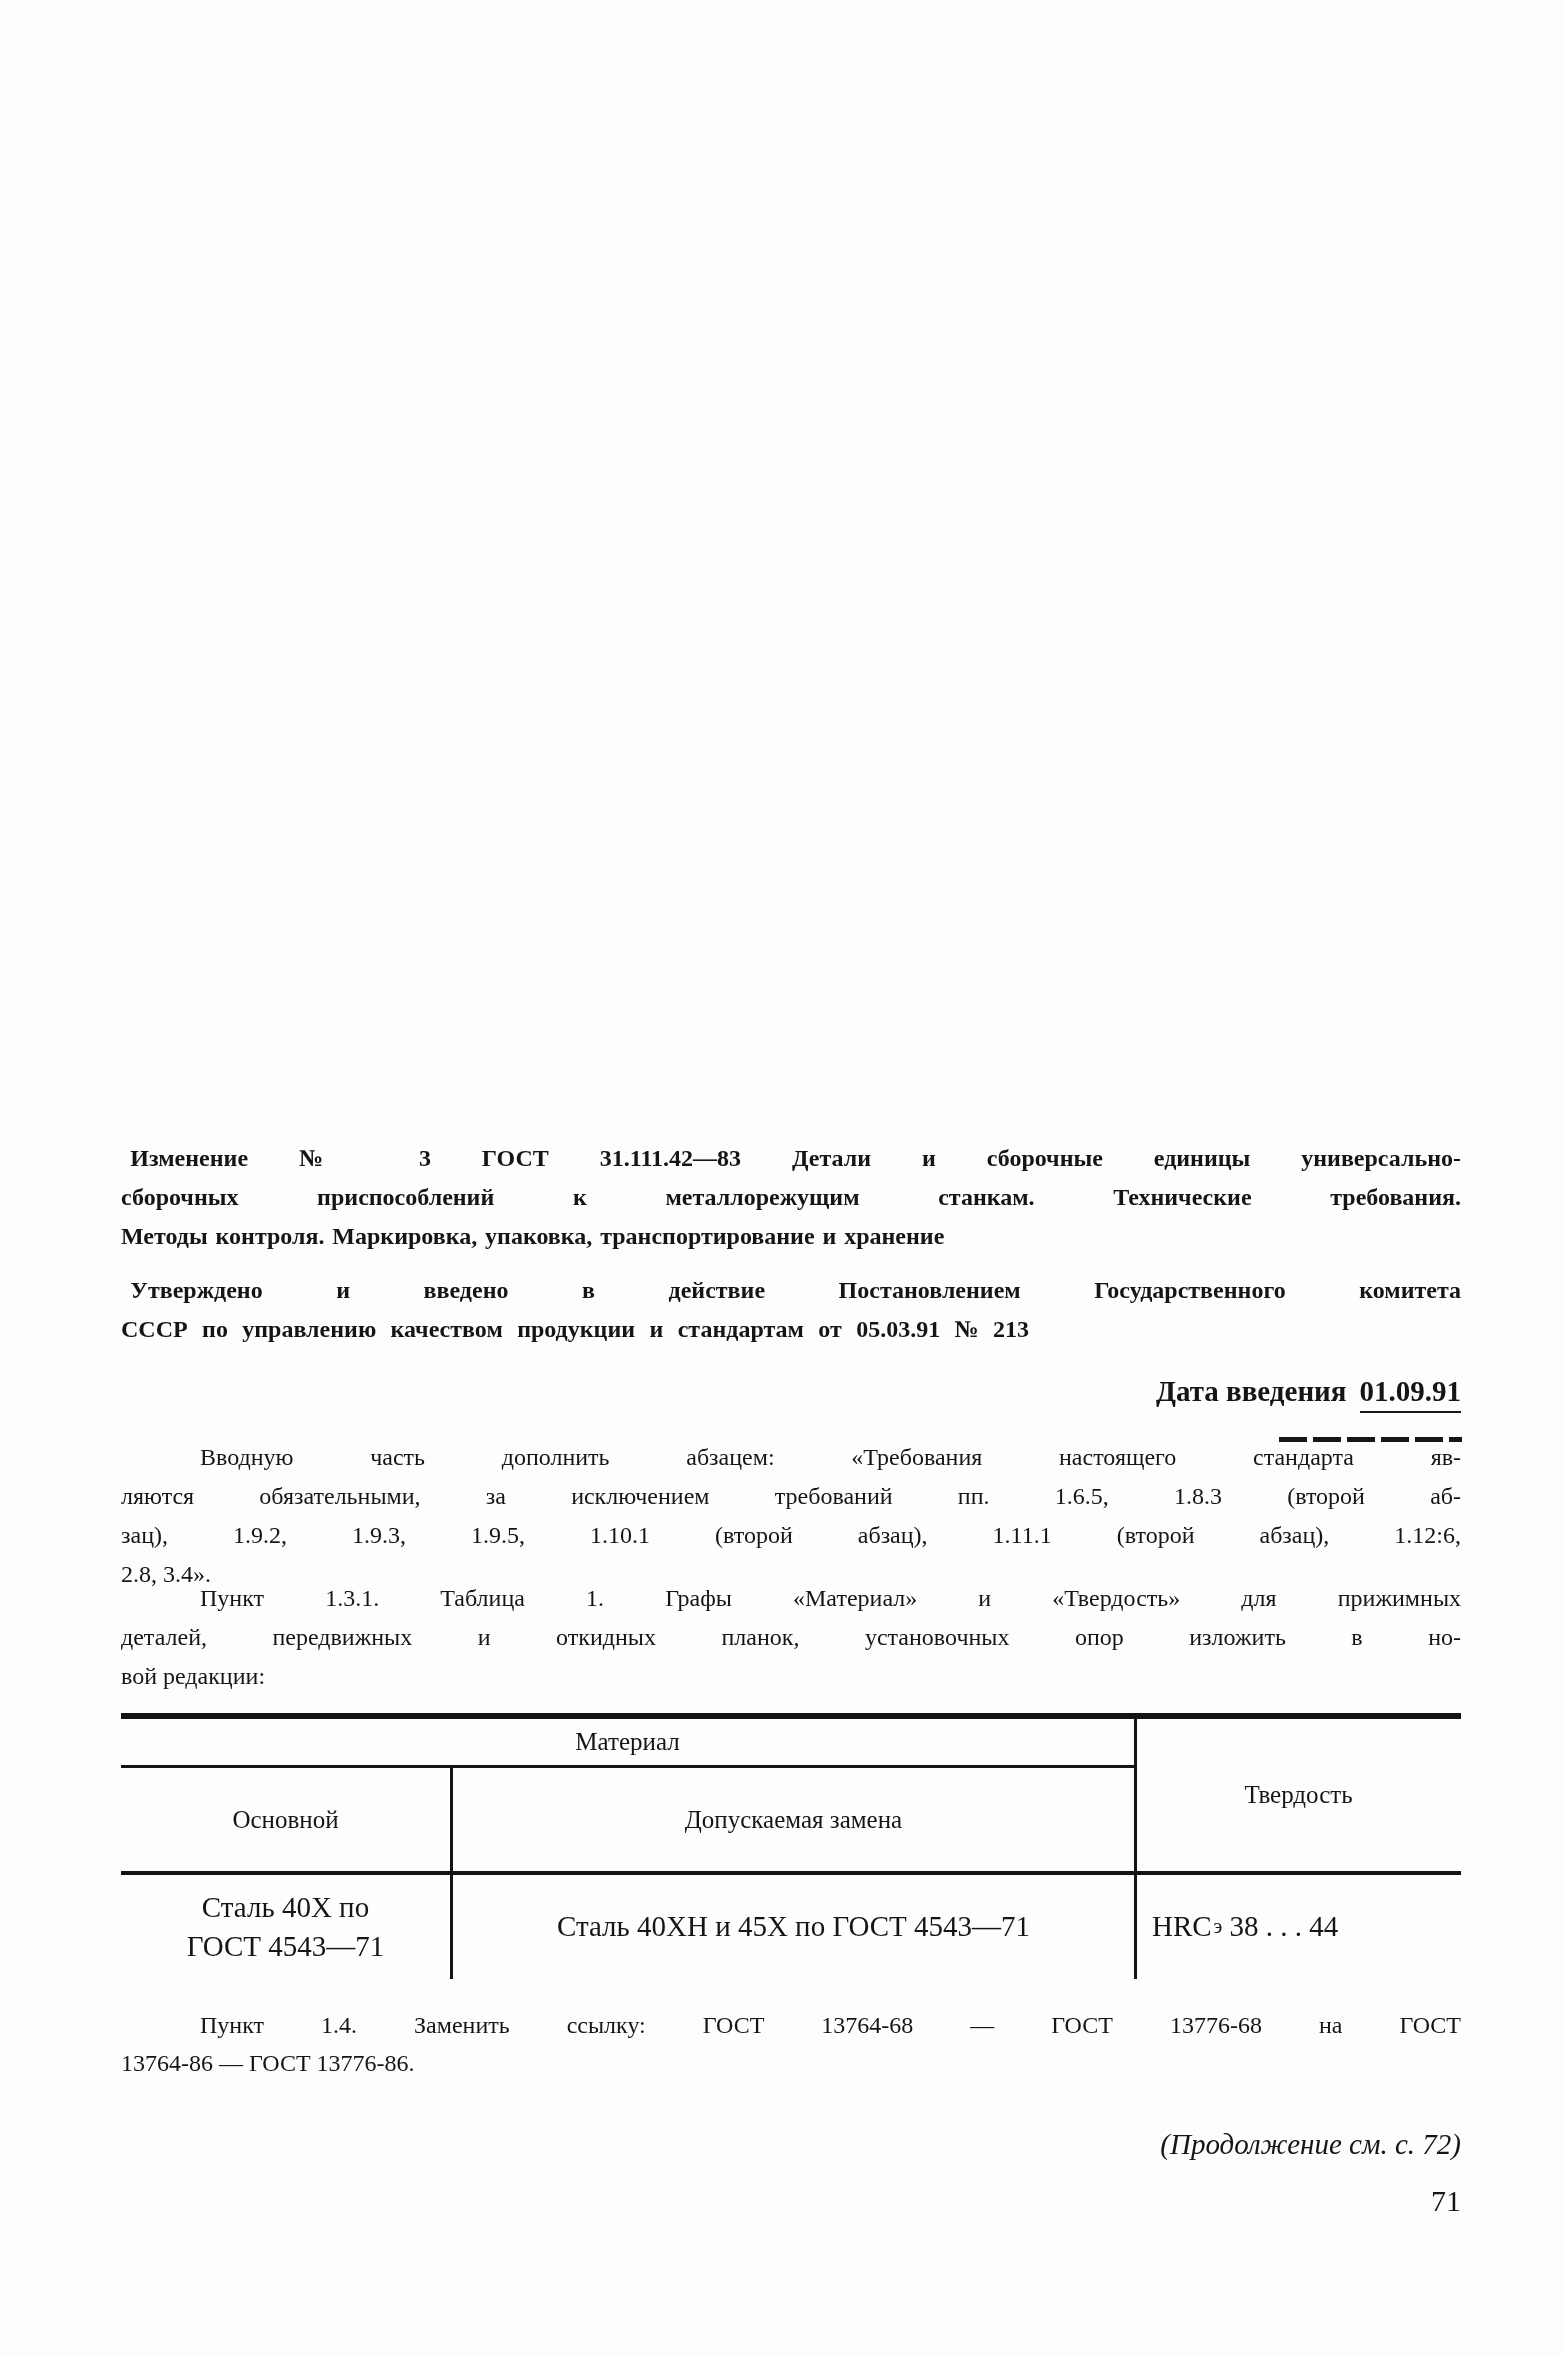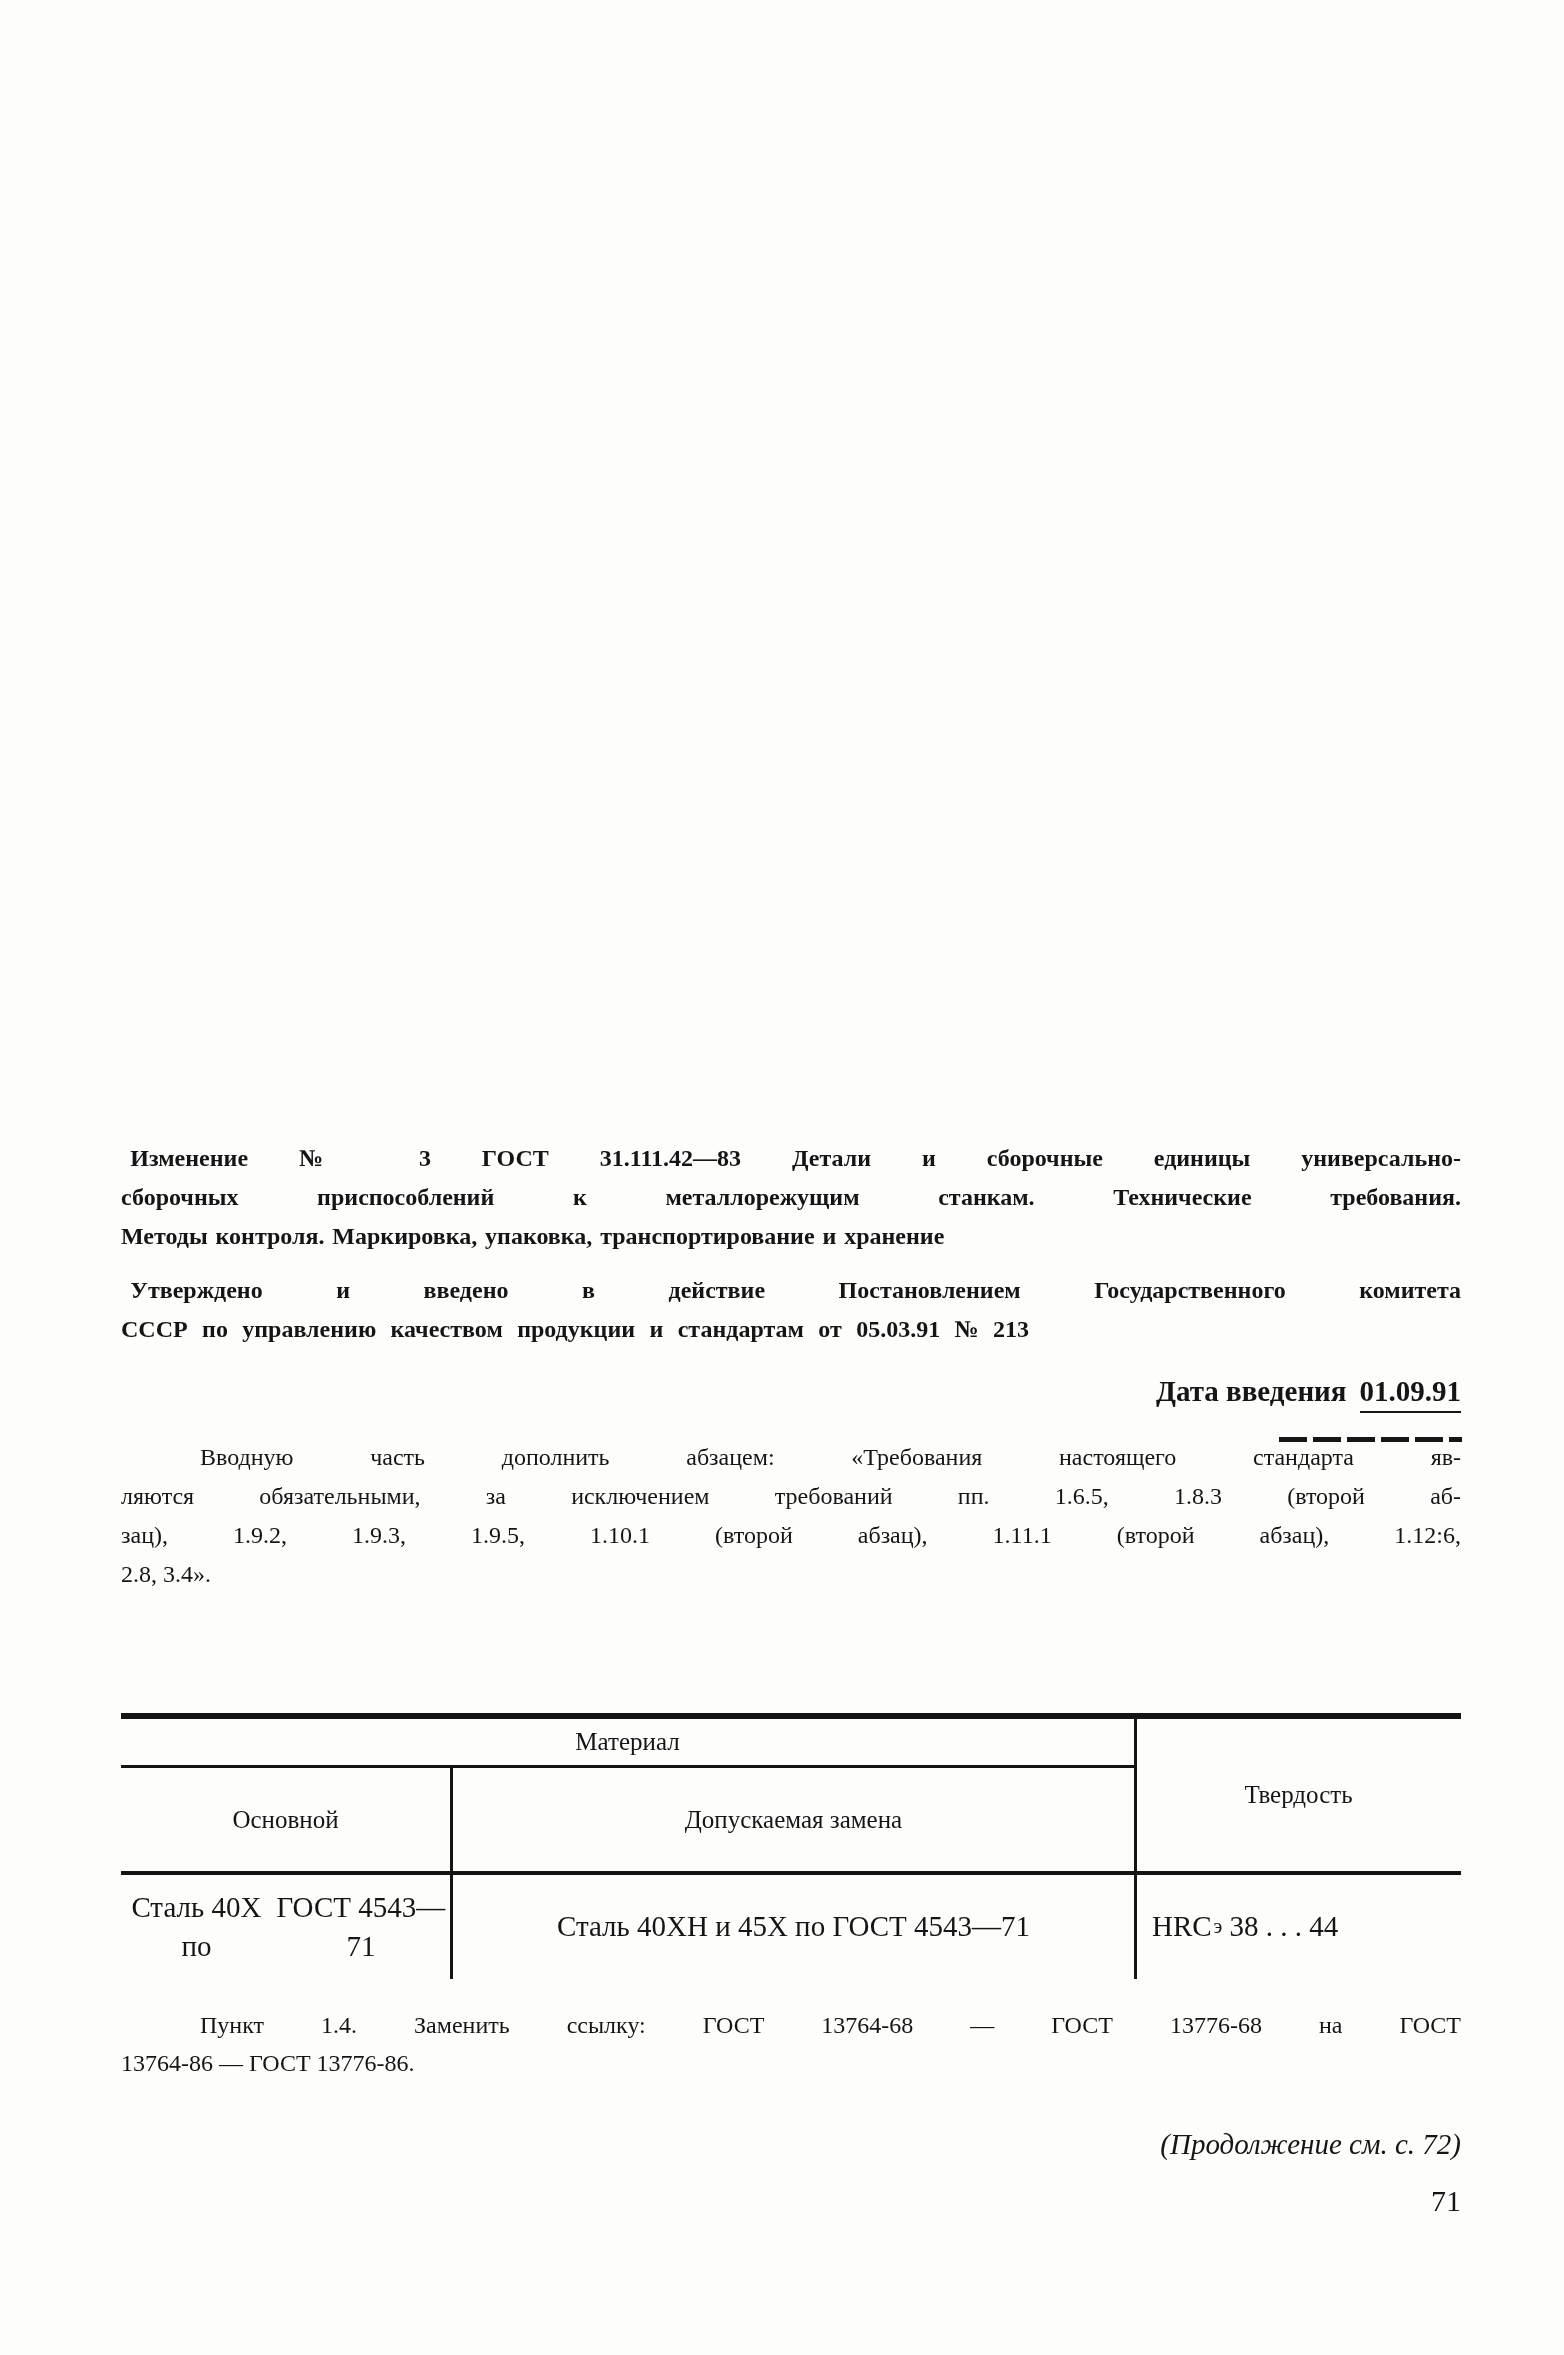--- a/index.html
+++ b/index.html
@@ -58,20 +58,25 @@
   </div>
   <div class="abs broken-rule" style="left:1279px; top:1437px; width:183px;"></div>
 
   <div class="abs content" style="top:1438px">
     <span class="ln just ind">Вводную часть дополнить абзацем: «Требования настоящего стандарта яв-</span>
     <span class="ln just">ляются обязательными, за исключением требований пп. 1.6.5, 1.8.3 (второй аб-</span>
     <span class="ln just">зац), 1.9.2, 1.9.3, 1.9.5, 1.10.1 (второй абзац), 1.11.1 (второй абзац), 1.12:6,</span>
     <span class="ln left">2.8, 3.4».</span>
   </div>
 
+  <div class="abs content" style="top:1579px">
+    <span class="ln just ind">Пункт 1.3.1. Таблица 1. Графы «Материал» и «Твердость» для прижимных</span>
+    <span class="ln just">деталей, передвижных и откидных планок, установочных опор изложить в но-</span>
+    <span class="ln left">вой редакции:</span>
+  </div>
 
   <div class="abs tbl">
 
     <div class="abs rule" style="left:0; top:0; width:1340px; height:5.6px;"></div>
     <div class="abs rule" style="left:0; top:52px; width:1013px; height:2.8px;"></div>
     <div class="abs rule" style="left:0; top:158px; width:1340px; height:3.7px;"></div>
     <div class="abs rule" style="left:1013px; top:5.6px; width:2.8px; height:260px;"></div>
     <div class="abs rule" style="left:329px; top:55px; width:2.8px; height:211px;"></div>
 
     <div class="abs cell tbl-head" style="left:0; top:5.6px; width:1013px; height:47px;">
@@ -80,21 +85,21 @@
     <div class="abs cell tbl-head" style="left:1016px; top:5.6px; width:323px; height:153px;">
       <span>Твердость</span>
     </div>
     <div class="abs cell tbl-head" style="left:0; top:55px; width:329px; height:103px;">
       <span>Основной</span>
     </div>
     <div class="abs cell tbl-head" style="left:332px; top:55px; width:681px; height:103px;border-radius:15px;">
       <span>Допускаемая замена</span>
     </div>
 
-    <div class="abs cell tbl-body" style="left:0; top:162px; width:329px; height:103px; flex-direction:row;">
+    <div class="abs cell tbl-body" style="left:0; top:162px; width:329px; height:103px; flex-direction:column;">
       <span>Сталь 40Х по</span>
       <span>ГОСТ 4543—71</span>
     </div>
     <div class="abs cell tbl-body" style="left:332px; top:162px; width:681px; height:103px;">
       <span>Сталь 40ХН и 45Х по ГОСТ 4543—71</span>
     </div>
     <div class="abs cell tbl-body hard-cell" style="left:1016px; top:162px; width:323px; height:103px;">
       <span>HRC</span><span class="subn">э</span>&nbsp;<span>38 . . . 44</span>
     </div>
   </div>

